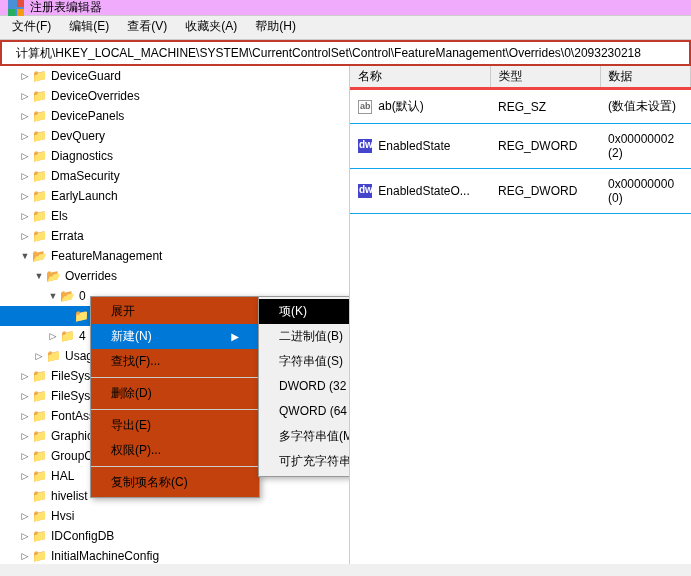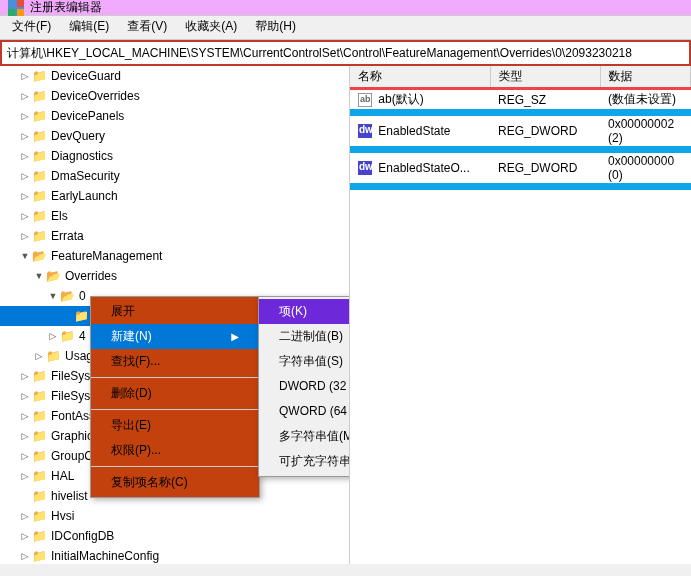--- a/index.html
+++ b/index.html
@@ -46,21 +46,21 @@
     .menu-item {
       padding: 2px 8px;
       cursor: pointer;
       font-size: 12px;
     }
 
     
     .address-bar {
       background: #fff;
       border: 2px solid #c0392b;
-      padding: 2px 5px;
+      padding: 2px 14px;
       font-size: 12px;
       height: 26px;
       display: flex;
       align-items: center;
       margin: 0;
       width: 100%;
     }
 
     
     .main-container {
@@ -143,22 +143,22 @@
       background: #f0f0f0;
       border-right: 1px solid #ccc;
       border-bottom: 3px solid #ef4444;
       padding: 2px 8px;
       text-align: left;
       font-weight: normal;
       font-size: 12px;
       height: 22px;
     }
     .right-table td {
-      padding: 1px 8px;
-      border-bottom: 7px solid #0ea5e9;
+      padding: 8px 8px;
+      border-bottom: 1px solid #0ea5e9;
       font-size: 12px;
       height: 20px;
       vertical-align: middle;
     }
 
     .reg-icon {
       display: inline-block;
       width: 14px;
       height: 14px;
       margin-right: 3px;
@@ -214,21 +214,21 @@
       width: 180px;
       z-index: 101;
       padding: 2px 0;
     }
     .submenu-item {
       padding: 4px 20px;
       cursor: pointer;
       font-size: 12px;
     }
     .submenu-item.highlighted {
-      background: #6d28d9;
+      background: #000000;
       color: #fff;
     }
     .indent-2 { padding-left: 18px; }
     .indent-3 { padding-left: 32px; }
     .indent-4 { padding-left: 46px; }
     .indent-5 { padding-left: 60px; }
   </style>
 </head>
 <body>
 

